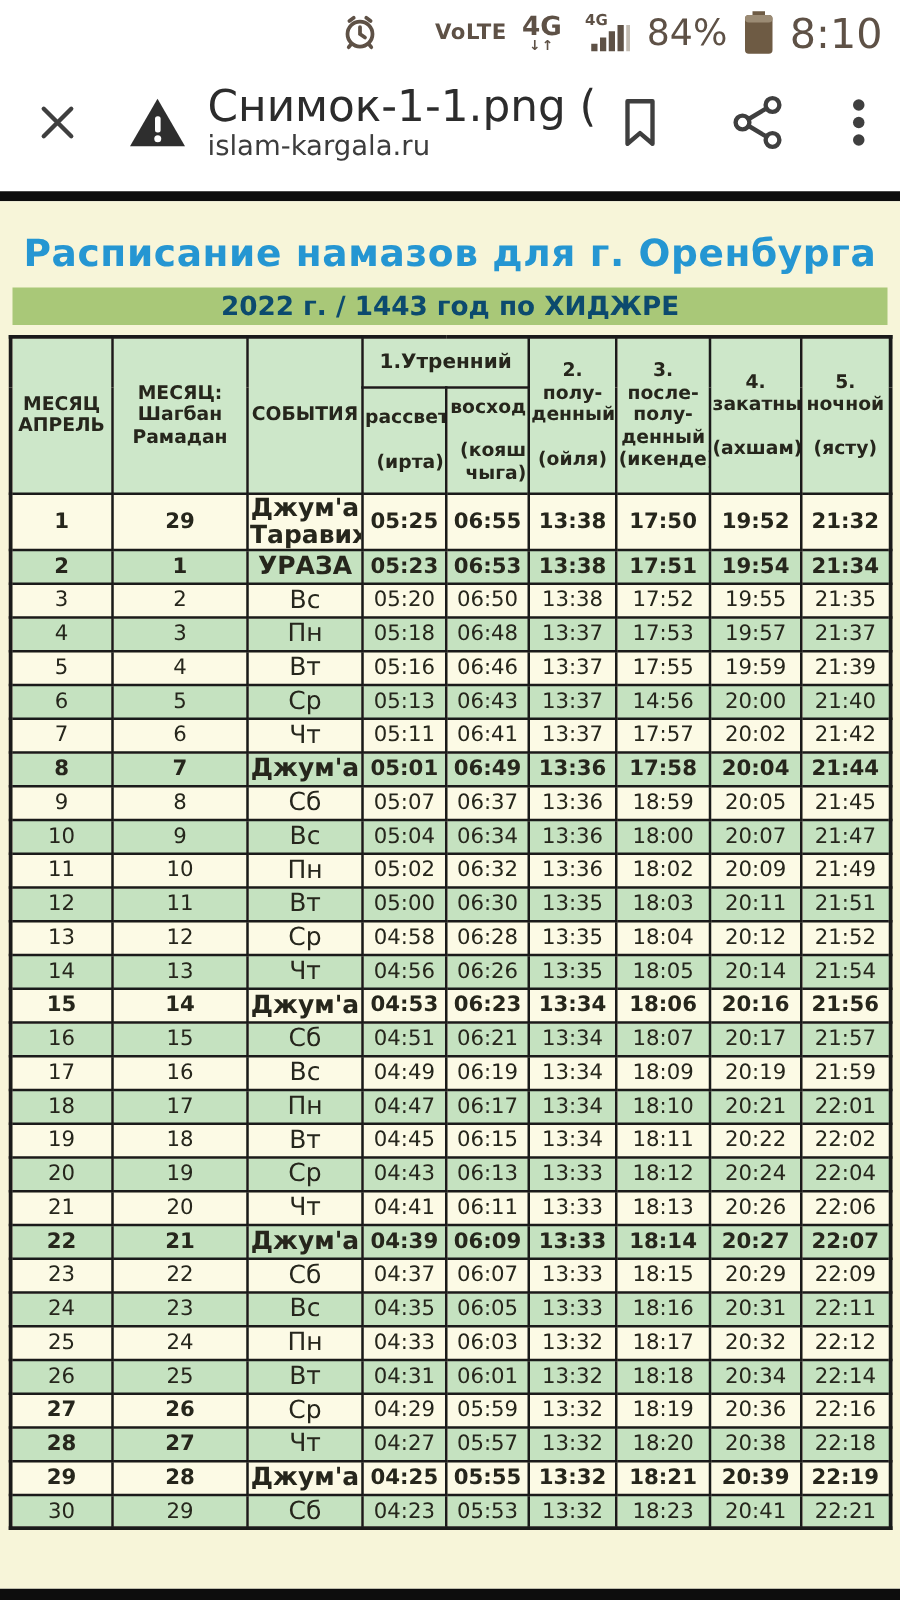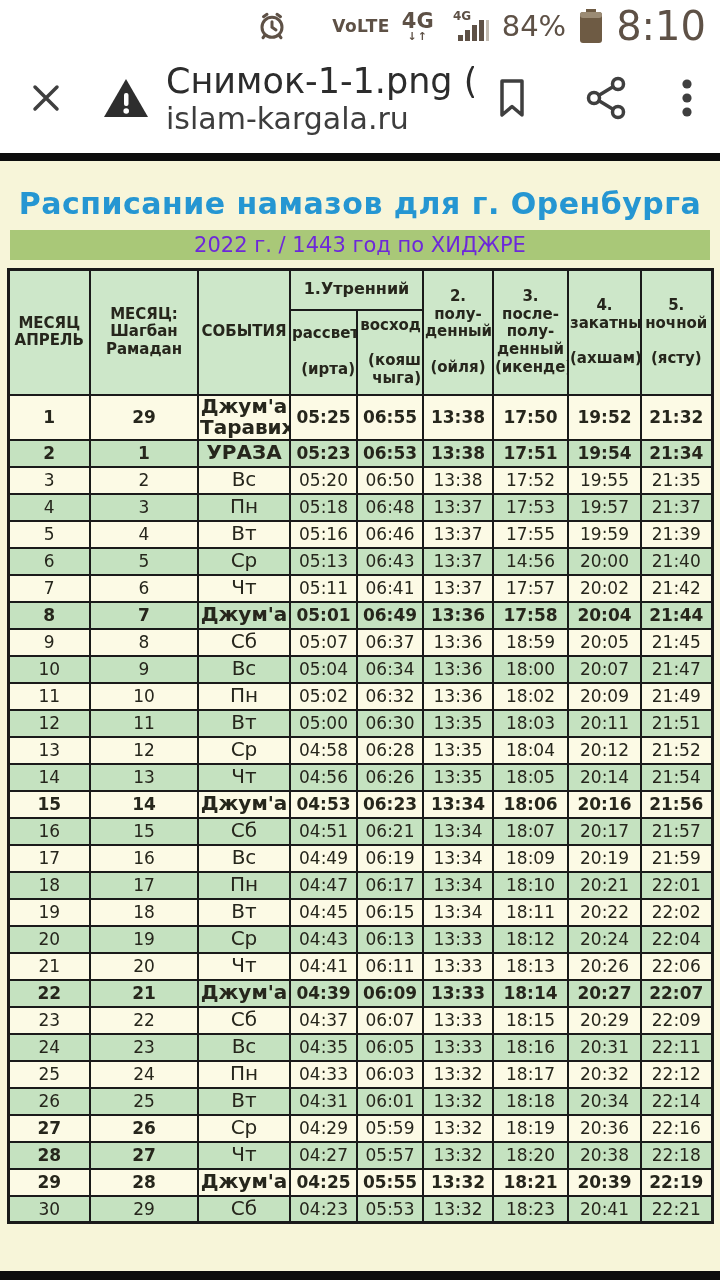--- a/index.html
+++ b/index.html
@@ -9,42 +9,42 @@
 
   
   .status-bar { height:48px; display:flex; align-items:center; justify-content:flex-end;
                 gap:12px; padding:4px 14px 0 0; color:#5e5146; }
   .sb-item { display:flex; align-items:center; }
   .volte { font-size:17px; font-weight:bold; letter-spacing:0.5px;margin-left:33px; }
   .sb-4g { display:flex; flex-direction:column; align-items:center; line-height:1; }
   .sb-4g .g4 { font-size:21px; font-weight:bold; }
   .sb-4g .arrows { font-size:11px; font-weight:bold; letter-spacing:1px; margin-top:-1px; }
   .sb-pct { font-size:29px; }
-  .sb-time { font-size:40px; }
+  .sb-time { font-size:33px; }
 
   
   .app-bar { height:100px; display:flex; align-items:center; padding:0 26px; background:#ffffff; }
   .icon-btn { background:none; border:none; display:flex; align-items:center; justify-content:center; cursor:pointer; }
   .close-btn { margin-right:36px; }
   .warn-wrap { margin-right:16px; }
   .titles { flex:1; min-width:0; overflow:hidden; }
   .doc-title { font-size:35px; color:#2c2c2c; white-space:nowrap; overflow:hidden; line-height:1.15; }
-  .doc-subtitle { font-size:30px; color:#3d3d3d; white-space:nowrap; overflow:hidden; line-height:1.1; }
+  .doc-subtitle { font-size:22px; color:#3d3d3d; white-space:nowrap; overflow:hidden; line-height:1.1; }
   .bookmark-btn { margin-left:18px; }
   .share-btn { margin-left:52px; }
   .menu-btn { margin-left:50px; }
 
   .separator-gap { height:5px; background:#ffffff; }
   .separator { height:8px; background:#0d0d0d; }
 
   
   .poster { height:1110px; background:#f7f5d9; padding-top:25px; overflow:hidden; }
   .poster-title { text-align:center; font-size:30px; font-weight:bold; color:#2596d2; letter-spacing:0.5px; }
   .poster-band { margin:9px 10px 0; height:30px; background:#a9c878; display:flex; align-items:center; justify-content:center; }
-  .poster-band span { font-size:21px; font-weight:normal; color:#6d28d9; }
+  .poster-band span { font-size:21px; font-weight:bold; color:#0c4a6e; }
 
   table.timetable { margin:8px auto 0; width:704px; border-collapse:collapse; table-layout:fixed; }
   .timetable th, .timetable td { border:2px solid #1a1a1a; text-align:center; vertical-align:middle;
                                  color:#26261c; overflow:hidden; }
   .timetable { border:3px solid #1a1a1a; }
   .timetable th { background:#cde7c9; font-size:15px; font-weight:bold; line-height:1.18;
                   white-space:pre-line; padding:2px 1px; }
   .timetable th.group-th { font-size:16px; height:40px; padding:0; }
   .timetable thead tr.sub th { height:85px;text-align:right; }
   .timetable td { height:27px; font-size:17px; padding:0 1px; line-height:1.08; }

